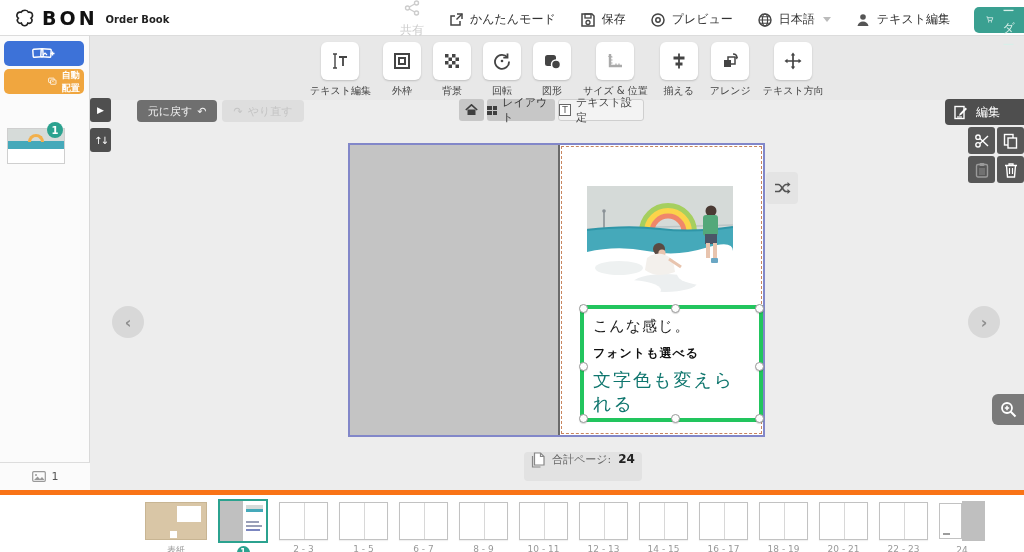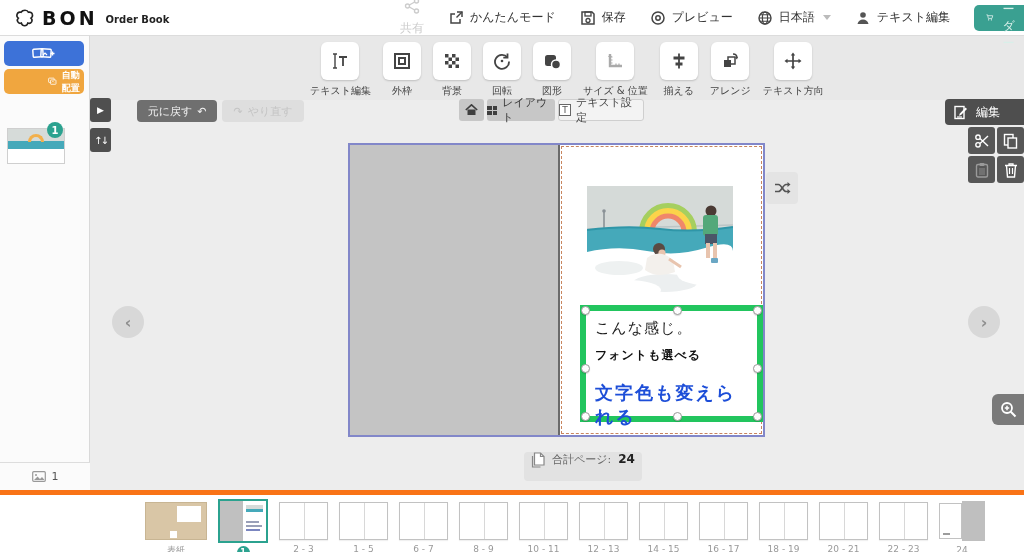--- a/index.html
+++ b/index.html
@@ -1,21 +1,21 @@
 <!DOCTYPE html>
 <html><head>
 <meta charset="utf-8">
 <style>
   * { margin:0; padding:0; box-sizing:border-box; }
   html,body { width:1024px; height:552px; overflow:hidden; }
   body { font-family:"DejaVu Sans","Liberation Sans",sans-serif; background:#ededed; position:relative; }
   #app { position:absolute; inset:0; width:1024px; height:552px; }
 
   
-  .header { position:absolute; left:0; top:0; width:1024px; height:36px; background:#fff; border-bottom:1px solid #dcdcdc; display:flex; align-items:center; z-index:30; }
+  .header { position:absolute; left:0; top:0; width:1024px; height:36px; background:#fff; border-bottom:1px solid #dcdcdc; display:flex; z-index:30; }
   .logo { display:flex; align-items:center; margin-left:14px; }
   .logo-mark { width:22px; height:22px; margin-right:6px; }
   .logo-brand { font-size:19px; font-weight:bold; letter-spacing:3px; color:#111; }
   .logo-product { font-size:10px; font-weight:bold; color:#222; margin-left:8px; margin-top:4px; }
   .header-actions { position:absolute; left:400px; right:10px; display:flex; align-items:center; }
   .h-item { display:flex; align-items:center; gap:6px; font-size:12px; color:#333; margin-right:24px; cursor:pointer; white-space:nowrap; }
   .h-item.disabled { color:#ccc;flex-direction:column; }
   .h-icon { width:16px; height:16px; flex:0 0 auto; }
   .caret { width:0; height:0; border-left:4px solid transparent; border-right:4px solid transparent; border-top:5px solid #bbb; display:inline-block; margin-left:2px; }
   .order-btn { margin-left:auto; background:#3aa091; border-radius:5px; height:26px; padding:0 12px; display:flex; align-items:center; gap:9px; cursor:pointer; }
@@ -61,25 +61,25 @@
       linear-gradient(#3f3f3f,#3f3f3f) 6px 5px/5px 4px no-repeat; }
   .tbox-ico { width:12px; height:12px; border:1px solid #666; font-size:9px; color:#555; display:flex; align-items:center; justify-content:center; background:#fff; }
 
   
   .spread { position:absolute; left:348px; top:143px; width:417px; height:294px; border:2px solid #8287c9; background:#fff; z-index:4; }
   .page-left { position:absolute; left:0; top:0; width:208px; height:290px; background:#c4c4c4; }
   .spine { position:absolute; left:208px; top:0; width:2px; height:290px; background:#6a6a6a; }
   .page-right { position:absolute; left:210px; top:0; width:203px; height:290px; background:#fff; }
   .sel-dash { position:absolute; inset:1px; border:1px dashed #c8855f; pointer-events:none; }
   .page-photo { position:absolute; left:27px; top:41px; width:146px; height:112px; }
-  .textbox { position:absolute; left:20px; top:160px; width:183px; height:117px; border:6px solid #22c55e; }
+  .textbox { position:absolute; left:20px; top:160px; width:183px; height:117px; border:4px solid #22c55e; }
   .tb-inner { position:absolute; left:9px; top:8px; right:6px; }
   .t-line1 { font-family:"DejaVu Serif","Liberation Serif",serif; font-size:15px; color:#1c1c1c; letter-spacing:1px; }
   .t-line2 { font-size:12px; font-weight:bold; color:#101010; letter-spacing:1px; margin-top:9px; }
-  .t-line3 { font-family:"DejaVu Serif","Liberation Serif",serif; font-size:18px; color:#1d4ed8; letter-spacing:2px; margin-top:17px;font-weight:bold; }
+  .t-line3 { font-family:"DejaVu Serif","Liberation Serif",serif; font-size:18px; color:#0f766e; letter-spacing:2px; margin-top:6px; }
   .handle { position:absolute; width:9px; height:9px; border-radius:50%; background:#fdfdfd; border:1px solid #9a9a9a; box-shadow:0 1px 1px rgba(0,0,0,.15); }
 
   .shuffle-btn { position:absolute; left:766px; top:172px; width:32px; height:32px; background:#e4e4e4; border-radius:4px; display:flex; align-items:center; justify-content:center; cursor:pointer; z-index:6; }
 
   .nav-circle { position:absolute; top:306px; width:32px; height:32px; border-radius:50%; background:#d8d8d8; color:#8f8f8f; font-size:16px; font-weight:bold; display:flex; align-items:center; justify-content:center; cursor:pointer; z-index:6; }
   .nav-left { left:112px; } .nav-right { left:968px; }
 
   .zoom-btn { position:absolute; left:992px; top:394px; width:32px; height:31px; background:#7a7a7a; border-radius:6px 0 0 6px; display:flex; align-items:center; justify-content:center; cursor:pointer; z-index:6; }
 
   .total-pages { position:absolute; left:524px; top:452px; width:118px; height:29px; background:#e2e2e2; border-radius:4px; display:flex; justify-content:center; gap:7px; z-index:5; }

